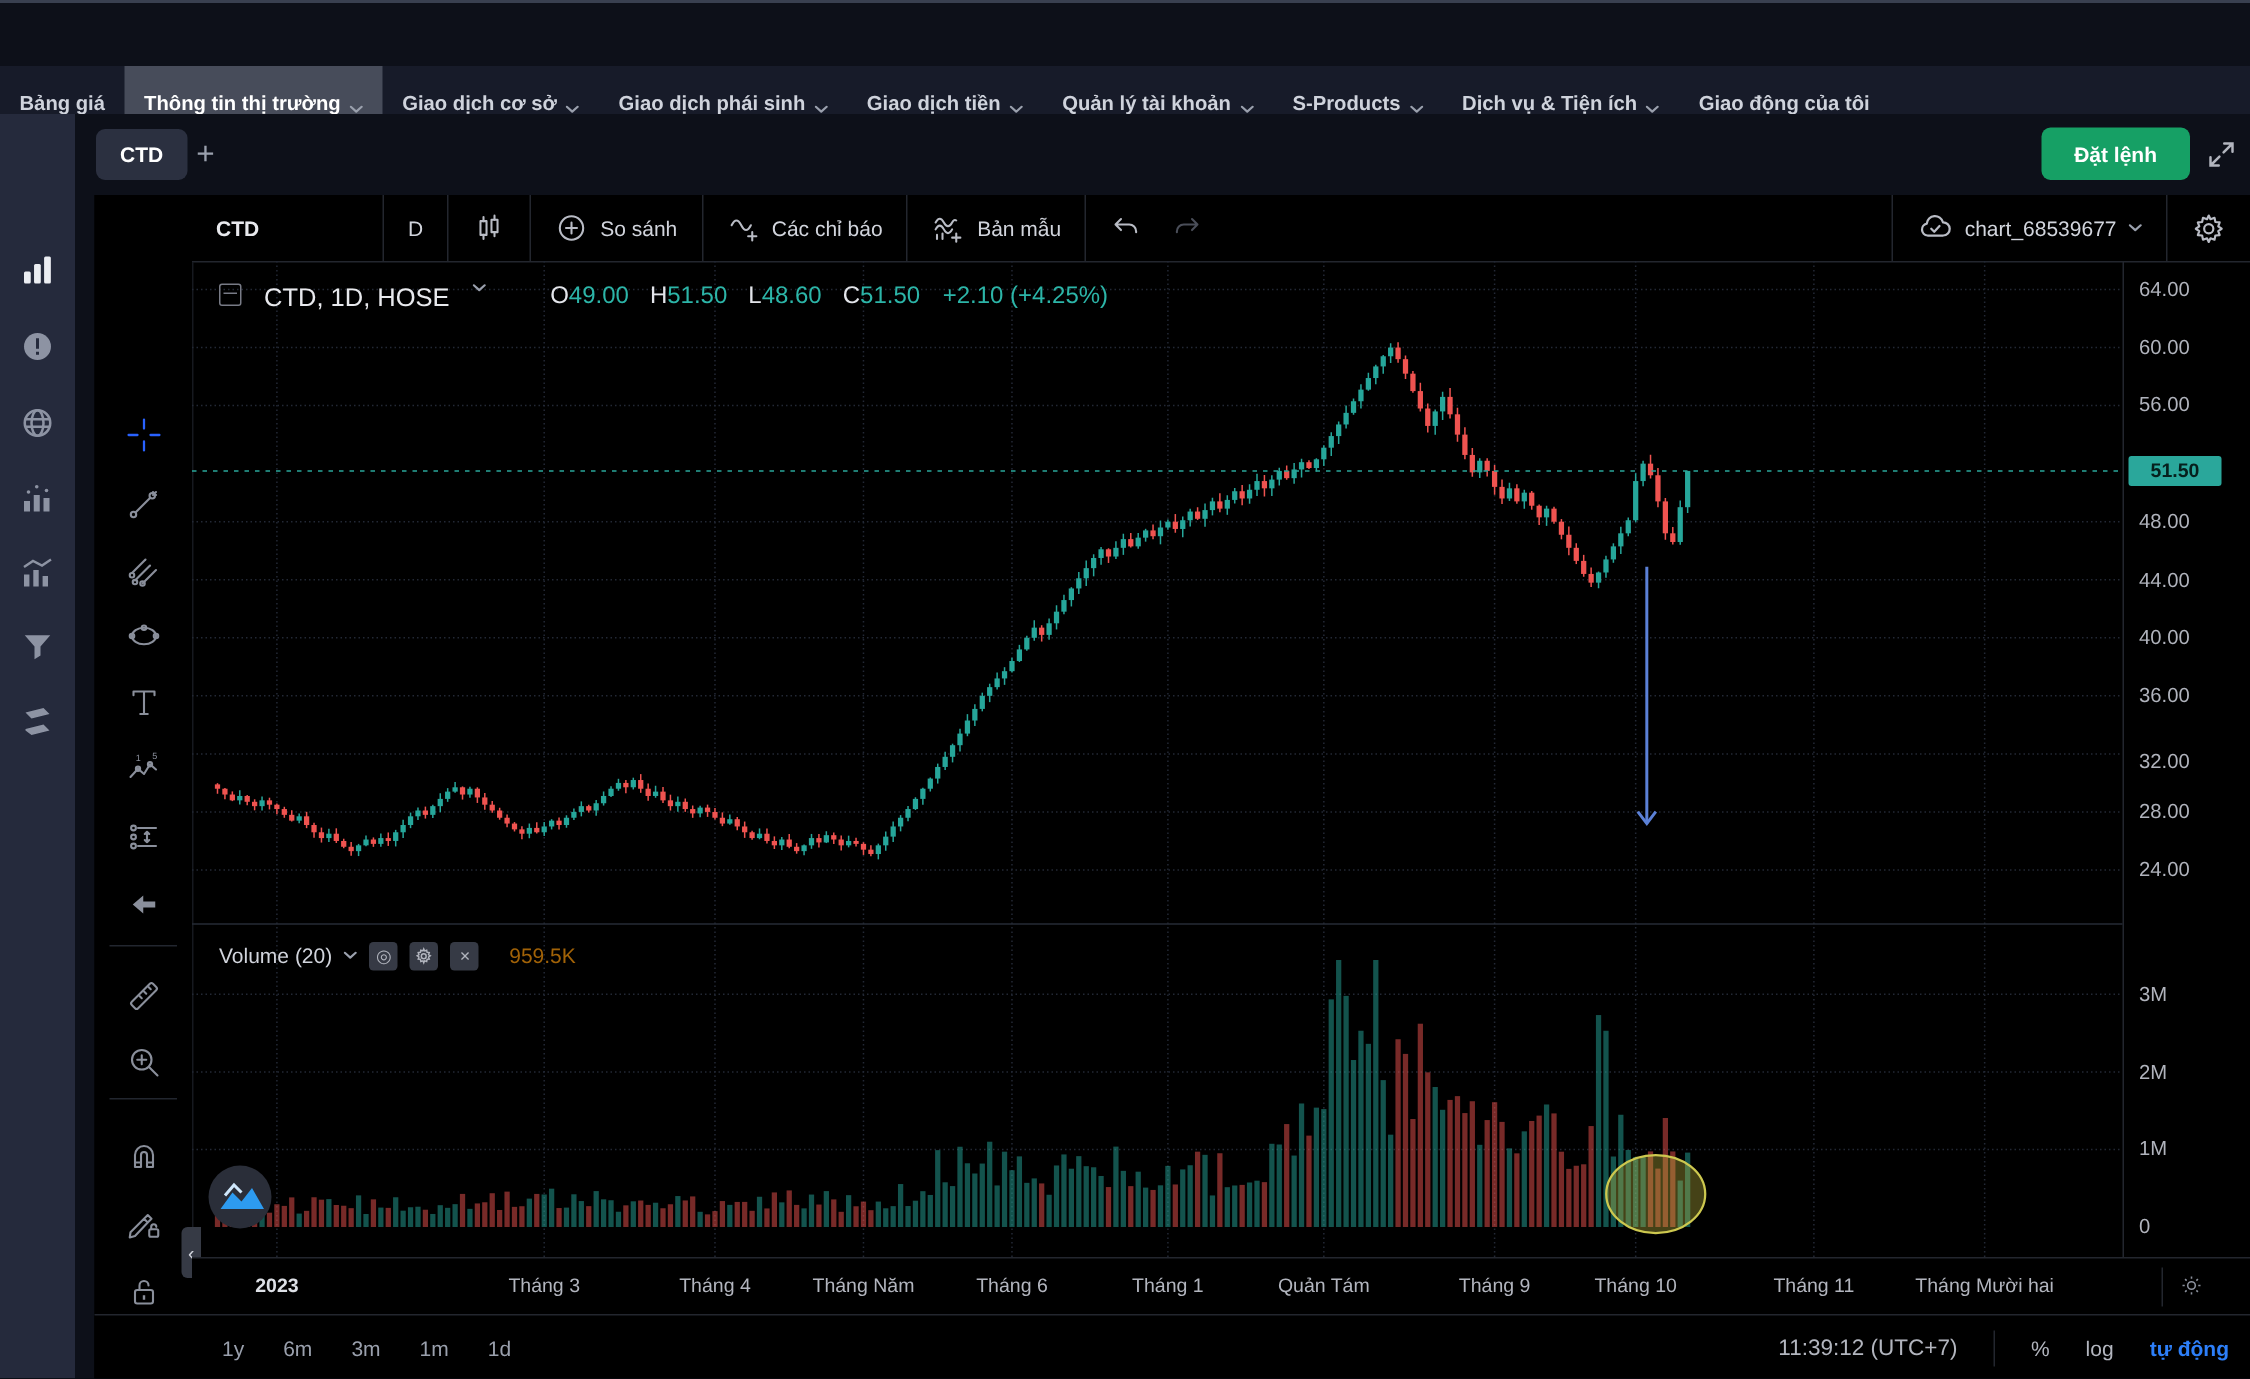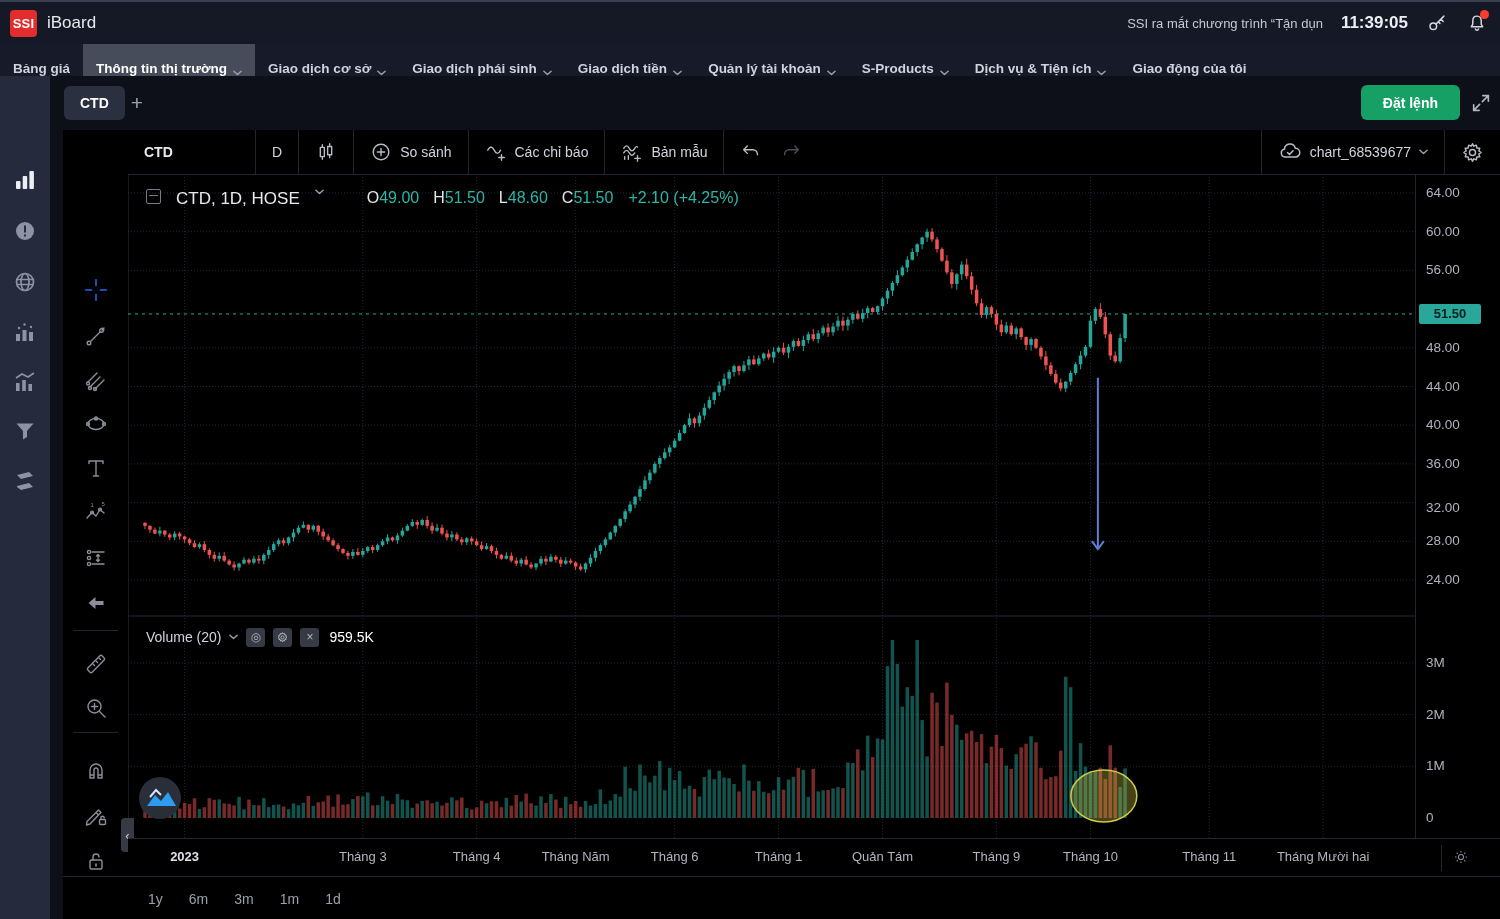--- a/index.html
+++ b/index.html
@@ -60,21 +60,21 @@
   #panebox{width:13px;height:13px;border:1px solid #787b86;border-radius:2px;position:relative;}
   #panebox:after{content:"";position:absolute;left:2px;right:2px;top:5px;height:1px;background:#787b86;}
   #legendtitle{font-size:17px;color:#e8e9ed;}
   #ohlc{display:flex;align-items:center;gap:14px;margin-left:28px;font-size:16px;}
   .opair span.k{color:#e3e5ea;}
   .opair span.v{color:#2cb5a8;}
   #ochange{color:#2cb5a8;font-size:16px;}
   #vlegend{left:146px;top:626px;height:22px;display:flex;align-items:center;gap:8px;z-index:5;font-size:14px;color:#d1d4dc;}
   .vchip{width:19px;height:19px;background:#363a45;border-radius:3px;color:#b2b5be;font-size:12px;
          display:flex;align-items:center;justify-content:center;}
-  #vvalue{margin-left:2px;color:#ffffff;}
+  #vvalue{margin-left:12px;color:#a16207;}
   
   #paxis{left:1415px;top:174px;width:85px;height:664px;border-left:1px solid #23262e;z-index:4;}
   .ptick{position:absolute;left:10px;font-size:13.5px;color:#b0b3bc;}
   #plabel{position:absolute;left:3px;width:62px;height:20px;border-radius:2px;font-size:13px;font-weight:700;
           display:flex;align-items:center;justify-content:center;}
   #taxis{left:128px;top:838px;width:1372px;height:38px;border-top:1px solid #23262e;background:#000;z-index:4;}
   .ttick{position:absolute;top:10px;transform:translateX(-50%);font-size:13px;color:#b2b5be;white-space:nowrap;}
   .ttick.bold{color:#dde0e6;font-weight:700;}
   #axgear{position:absolute;right:30px;top:9px;width:18px;height:18px;}
   #axgear svg{stroke:#8a8f9b;fill:none;stroke-width:1.4;}
@@ -89,40 +89,20 @@
   
   #chart-svg{position:absolute;left:128px;top:174px;z-index:2;}
 </style>
 </head>
 <body>
 
 <div id="app">
 
   <div id="topstrip" class="abs"></div>
 
-  <header id="topbar" class="abs">
-    <div id="logo">SSI</div>
-    <div id="appname">iBoard</div>
-    <div id="topright">
-      <div id="news">SSI ra mắt chương trình “Tận dụn</div>
-      <div id="clock1">11:39:05</div>
-      <div class="topicon">
-        <svg viewBox="0 0 24 24" width="22" height="22">
-            <circle cx="8" cy="15.5" r="3.6"></circle>
-            <path d="M11 13 L19.5 4.5 M16.2 7.8 l2.6 2.6 M13.4 10.6 l1.8 1.8"></path>
-          </svg>
-      </div>
-      <div class="topicon">
-        <svg viewBox="0 0 24 24" width="22" height="22">
-            <path d="M12 4.5 C9 4.5 7.4 6.8 7.4 9.6 V13.2 L5.8 16.2 H18.2 L16.6 13.2 V9.6 C16.6 6.8 15 4.5 12 4.5 Z M10.3 18.6 a1.8 1.8 0 0 0 3.4 0"></path>
-          </svg>
-        <div id="belldot"></div>
-      </div>
-    </div>
-  </header>
 
   <nav id="menubar" class="abs">
       <div class="mitem">
         <span>Bảng giá</span>
       </div>
       <div class="mitem active">
         <span>Thông tin thị trường</span>
         <svg class="caret" viewBox="0 0 10 6">
           <path d="M1 1 L5 4.6 L9 1"></path>
         </svg>
@@ -1121,15 +1101,22 @@
     </div>
 
   <div id="bottombar" class="abs">
     <div id="ranges">
         <span>1y</span>
         <span>6m</span>
         <span>3m</span>
         <span>1m</span>
         <span>1d</span>
       </div>
+    <div id="bbright">
+      <span id="bbclock">11:39:12 (UTC+7)</span>
+      <span class="bbdiv"></span>
+      <span>%</span>
+      <span>log</span>
+      <span id="bbauto">tự động</span>
+    </div>
   </div>
 
 </div>
 
 </body></html>

